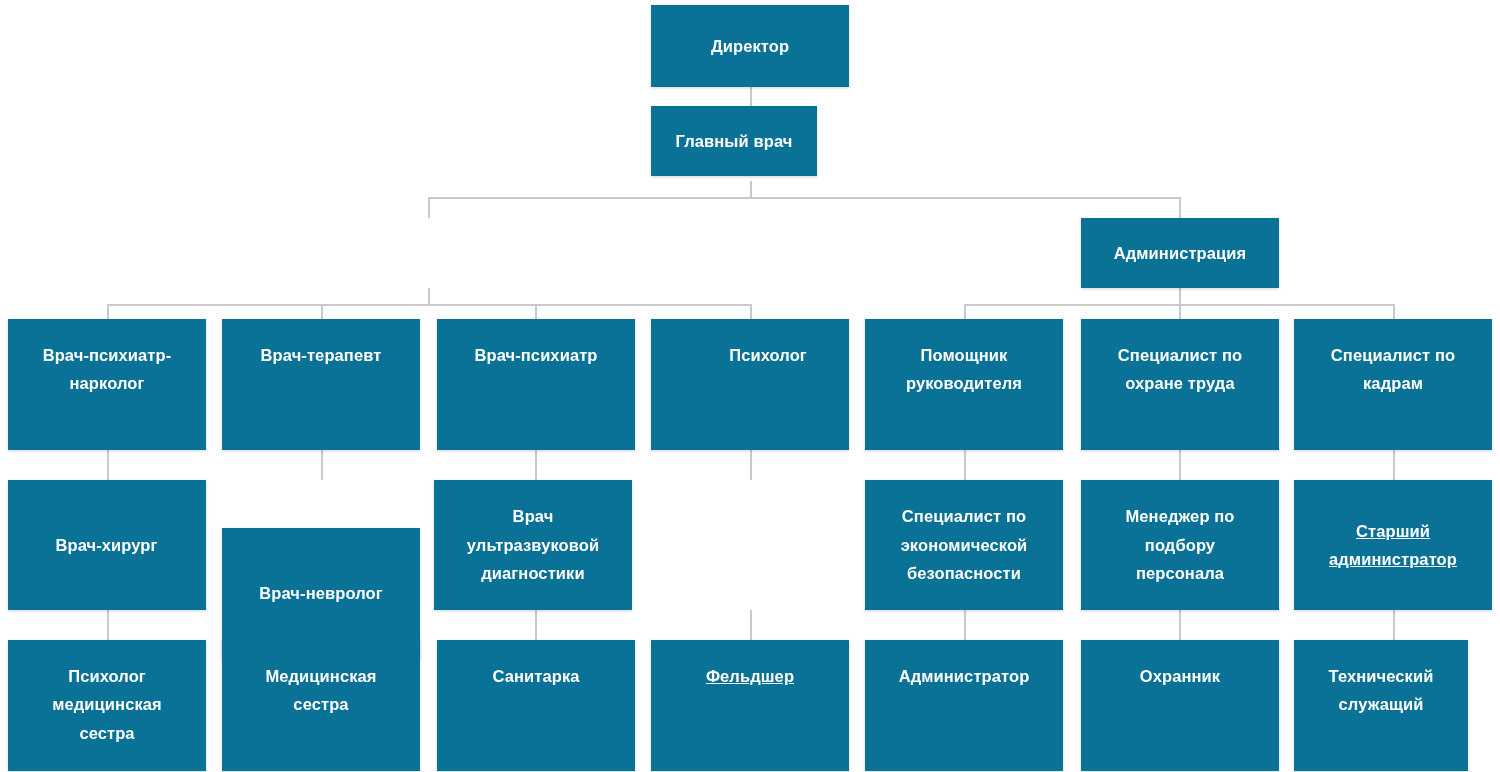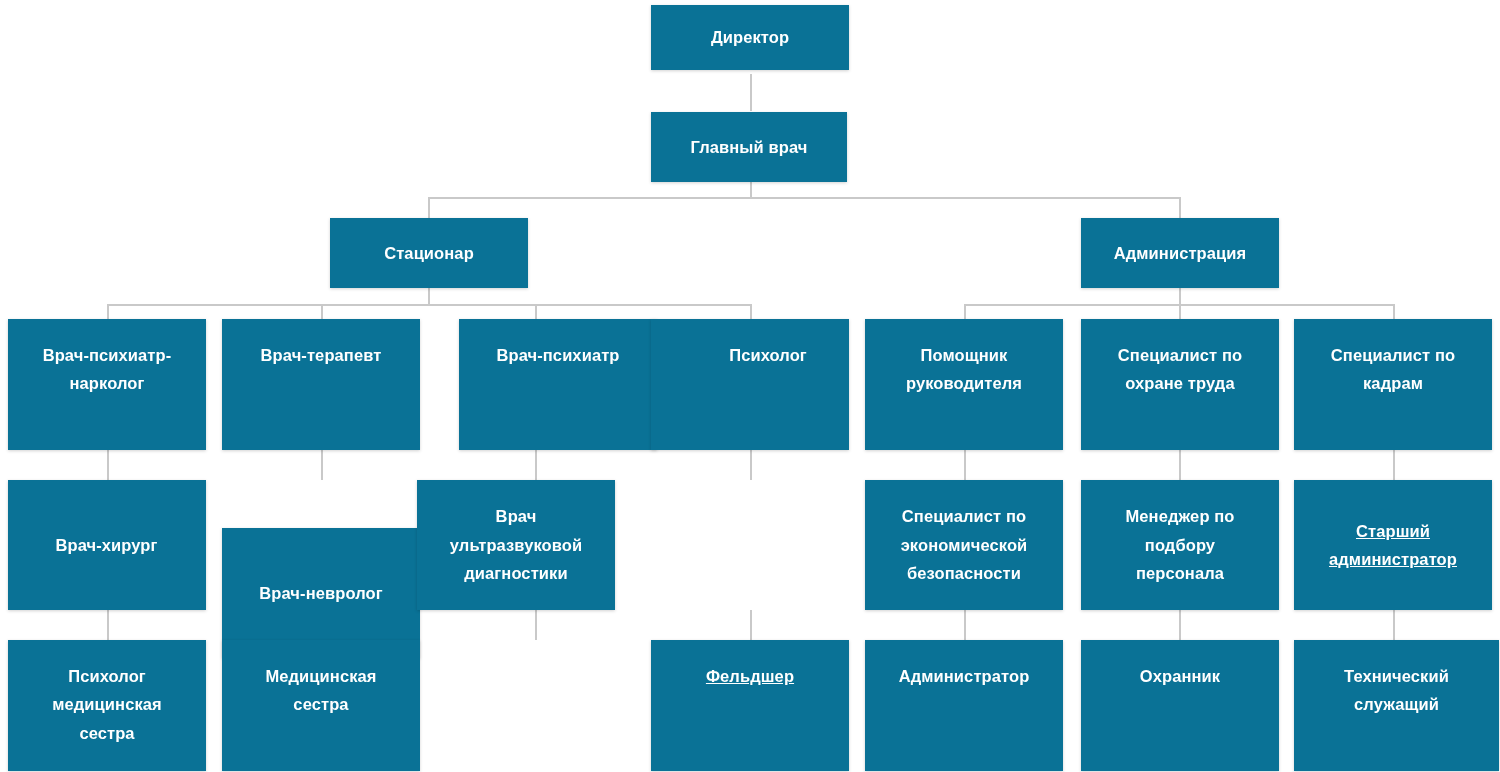--- a/index.html
+++ b/index.html
@@ -80,57 +80,57 @@
   <div class="connector v" style="left:1393px; top:450px; height:30px;"></div>
 
   <div class="connector v" style="left:107px; top:610px; height:30px;"></div>
   <div class="connector v" style="left:321px; top:610px; height:30px;"></div>
   <div class="connector v" style="left:535px; top:610px; height:30px;"></div>
   <div class="connector v" style="left:750px; top:610px; height:30px;"></div>
   <div class="connector v" style="left:964px; top:610px; height:30px;"></div>
   <div class="connector v" style="left:1179px; top:610px; height:30px;"></div>
   <div class="connector v" style="left:1393px; top:610px; height:30px;"></div>
 
-  <div class="node" style="left:651px; top:5px; width:198px; height:65px;">Директор</div>
+  <div class="node" style="left:651px; top:5px; width:198px; height:82px;">Директор</div>
 
-  <div class="node" style="left:651px; top:112px; width:196px; height:70px;">Главный врач</div>
+  <div class="node" style="left:651px; top:106px; width:166px; height:70px;">Главный врач</div>
 
-  <div class="node" style="left:330px; top:218px; width:198px; height:70px;">Стационар</div>
   <div class="node" style="left:1081px; top:218px; width:198px; height:70px;">Администрация</div>
 
   <div class="node top-align" style="left:8px; top:319px; width:198px; height:131px;">Врач-психиатр-
 нарколог</div>
   <div class="node top-align" style="left:222px; top:319px; width:198px; height:131px;">Врач-терапевт</div>
-  <div class="node top-align" style="left:437px; top:319px; width:198px; height:131px;margin-left:22px;">Врач-психиатр</div>
+  <div class="node top-align" style="left:437px; top:319px; width:198px; height:131px;">Врач-психиатр</div>
   <div class="node top-align" style="left:651px; top:319px; width:198px; height:131px;padding-left:44px;">Психолог</div>
   <div class="node top-align" style="left:865px; top:319px; width:198px; height:131px;">Помощник
 руководителя</div>
   <div class="node top-align" style="left:1081px; top:319px; width:198px; height:131px;">Специалист по
 охране труда</div>
   <div class="node top-align" style="left:1294px; top:319px; width:198px; height:131px;">Специалист по
 кадрам</div>
 
   <div class="node" style="left:8px; top:480px; width:198px; height:130px;padding-left:7px;">Врач-хирург</div>
   <div class="node" style="left:222px; top:480px; width:198px; height:130px;margin-top:48px;">Врач-невролог</div>
-  <div class="node" style="left:417px; top:480px; width:198px; height:130px;">Врач
+  <div class="node" style="left:434px; top:480px; width:198px; height:130px;">Врач
 ультразвуковой
 диагностики</div>
   <div class="node" style="left:865px; top:480px; width:198px; height:130px;">Специалист по
 экономической
 безопасности</div>
   <div class="node" style="left:1081px; top:480px; width:198px; height:130px;">Менеджер по
 подбору
 персонала</div>
   <div class="node" style="left:1294px; top:480px; width:198px; height:130px;text-decoration:underline;">Старший
 администратор</div>
 
   <div class="node top-align" style="left:8px; top:640px; width:198px; height:131px;">Психолог
 медицинская
 сестра</div>
   <div class="node top-align" style="left:222px; top:640px; width:198px; height:131px;">Медицинская
 сестра</div>
+  <div class="node top-align" style="left:437px; top:640px; width:198px; height:131px;">Санитарка</div>
   <div class="node top-align" style="left:651px; top:640px; width:198px; height:131px;text-decoration:underline;">Фельдшер</div>
   <div class="node top-align" style="left:865px; top:640px; width:198px; height:131px;">Администратор</div>
   <div class="node top-align" style="left:1081px; top:640px; width:198px; height:131px;">Охранник</div>
-  <div class="node top-align" style="left:1294px; top:640px; width:205px; height:131px;">Технический
+  <div class="node top-align" style="left:1294px; top:640px; width:174px; height:131px;">Технический
 служащий</div>
 
 </div>
 
 </body></html>

